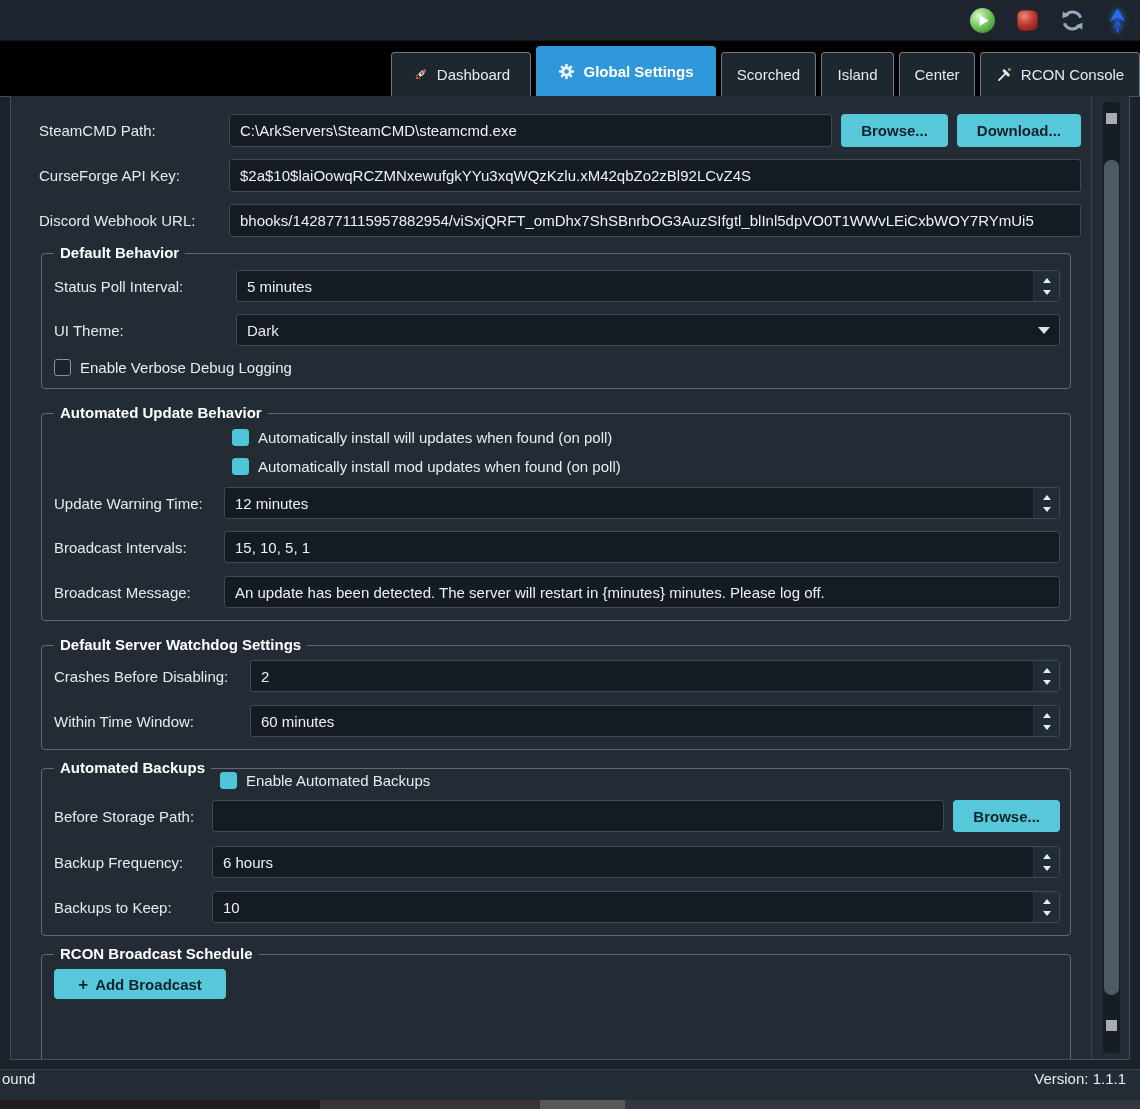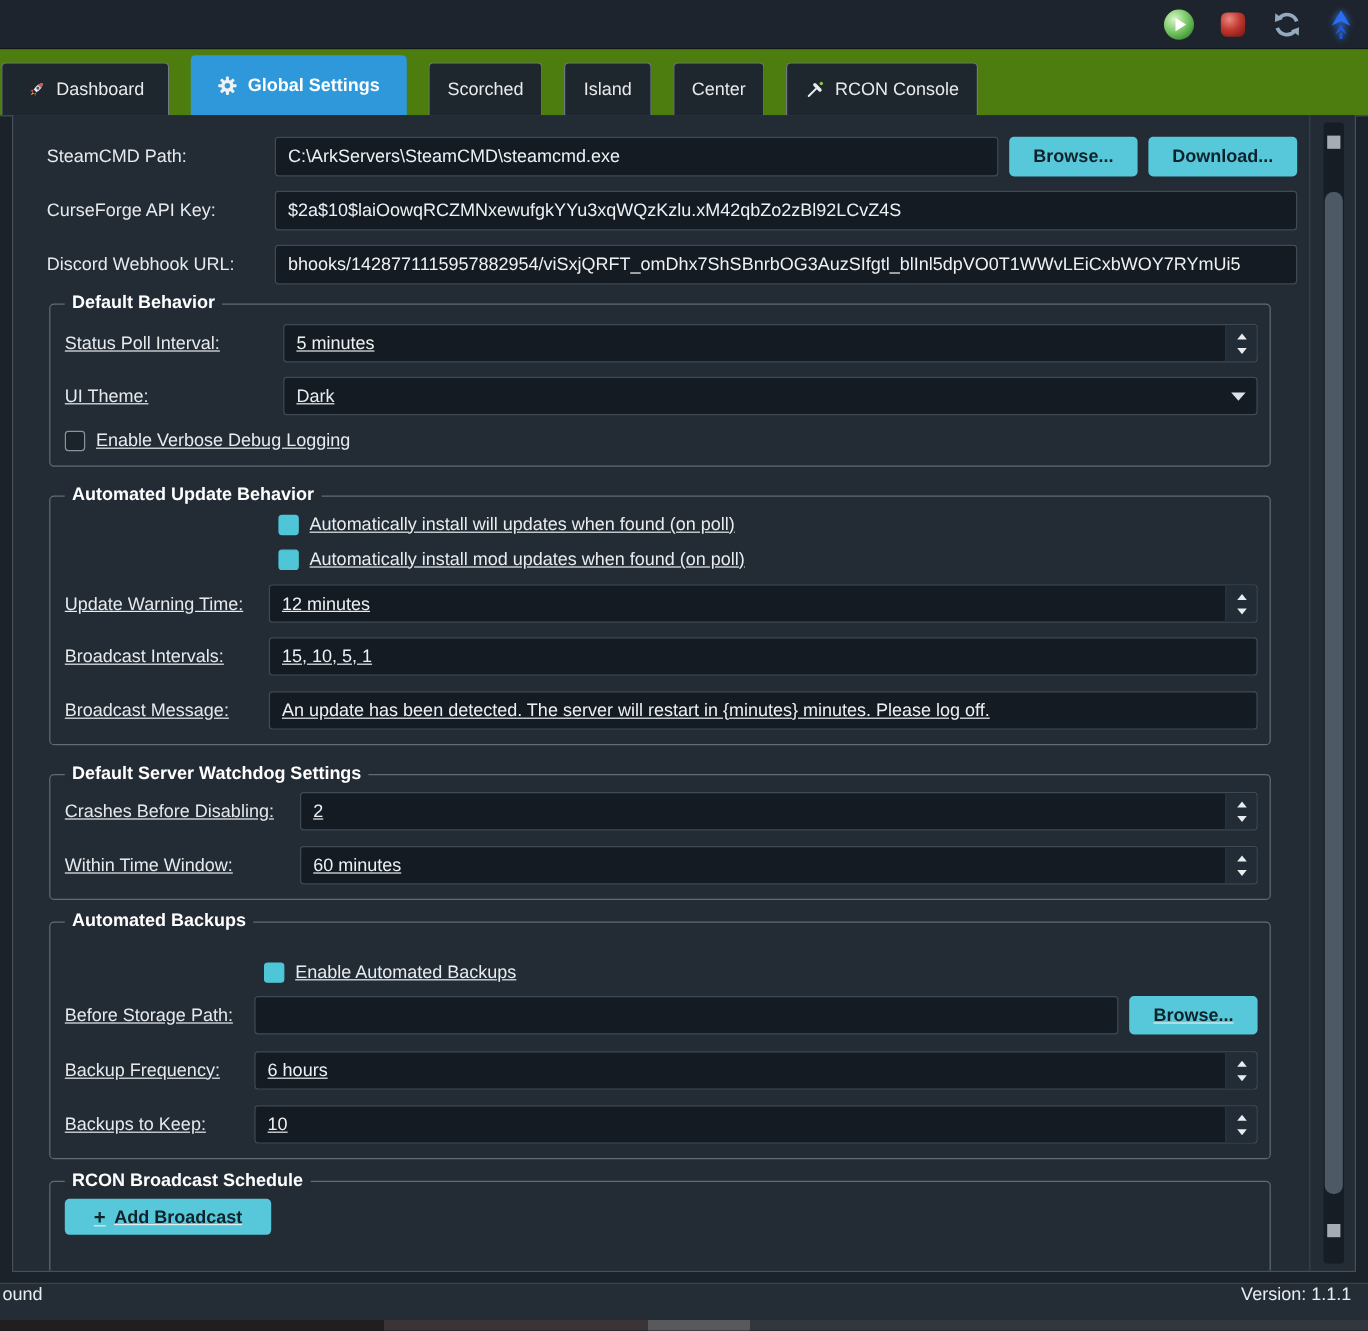--- a/index.html
+++ b/index.html
@@ -18,22 +18,22 @@
     background:#1d242d; border-bottom:1px solid #11161c;
     display:flex; align-items:center; justify-content:flex-end;
     gap:15px; padding-right:8px;
   }
   .tool-btn { width:30px; height:30px; display:flex; align-items:center; justify-content:center; cursor:pointer; }
   .tool-btn svg { width:27px; height:27px; }
 
   
   .tabbar {
     position:absolute; top:41px; left:0; right:0; height:55px;
-    background:#4d7c0f;
-    display:flex; align-items:flex-end; gap:18px; padding-left:1px;
+    background:#000000;
+    display:flex; align-items:flex-end; gap:5px; padding-left:1px;justify-content:flex-end;
   }
   .tab {
     height:44px; display:flex; align-items:center; justify-content:center; gap:8px;
     background:#1e262e; border:1px solid #6f7a84; border-bottom:none;
     border-radius:4px 4px 0 0; padding:0 16px; cursor:pointer;
     color:#e8eaec; white-space:nowrap;
   }
   .tab.active {
     height:50px; background:#2f98da; border:none; font-weight:bold; color:#ffffff;
   }
@@ -67,21 +67,21 @@
   .btn-cyan {
     flex:none; height:33px; background:#57c8da; color:#10222b; font-weight:bold;
     font-size:15px; font-family:"Liberation Sans",sans-serif;
     border:none; border-radius:4px; padding:0 20px; margin-left:9px; cursor:pointer;
     display:flex; align-items:center; justify-content:center; gap:7px;
   }
 
   
   .grp {
     position:relative; border:1px solid rgba(150,160,170,.55); border-radius:4px;
-    margin:24px 22px 0 2px; padding:16px 10px 12px 12px;text-decoration:underline;
+    margin:24px 10px 0 2px; padding:16px 10px 12px 12px;
   }
   .grp-title {
     position:absolute; top:-10px; left:12px; background:#232b34;
     padding:0 6px; font-weight:bold; color:#ffffff;
   }
   .grp .frow:last-child { margin-bottom:0; }
 
   
   .spin {
     flex:1; height:32px; background:#141b22; border:1px solid #3f4a55; border-radius:3px;
@@ -330,21 +330,21 @@
         <div class="spin">
           <span class="val">60 minutes</span>
           <span class="spin-btns">
               <i class="tri-up"></i>
               <i class="tri-dn"></i>
             </span>
         </div>
       </div>
     </div>
 
-    <div class="grp" style="margin-top:18px; padding-top:32px">
+    <div class="grp" style="margin-top:18px; padding-top:2px">
       <span class="grp-title">Automated Backups</span>
 
       <div class="check-row" style="margin-left:166px">
         <span class="cb checked"></span>
         <span>Enable Automated Backups</span>
       </div>
 
       <div class="frow" style="margin-bottom:14px">
         <span class="lbl" style="width:158px">Before Storage Path:</span>
         <input class="inp" style="height: 32px;" type="text" value="">

